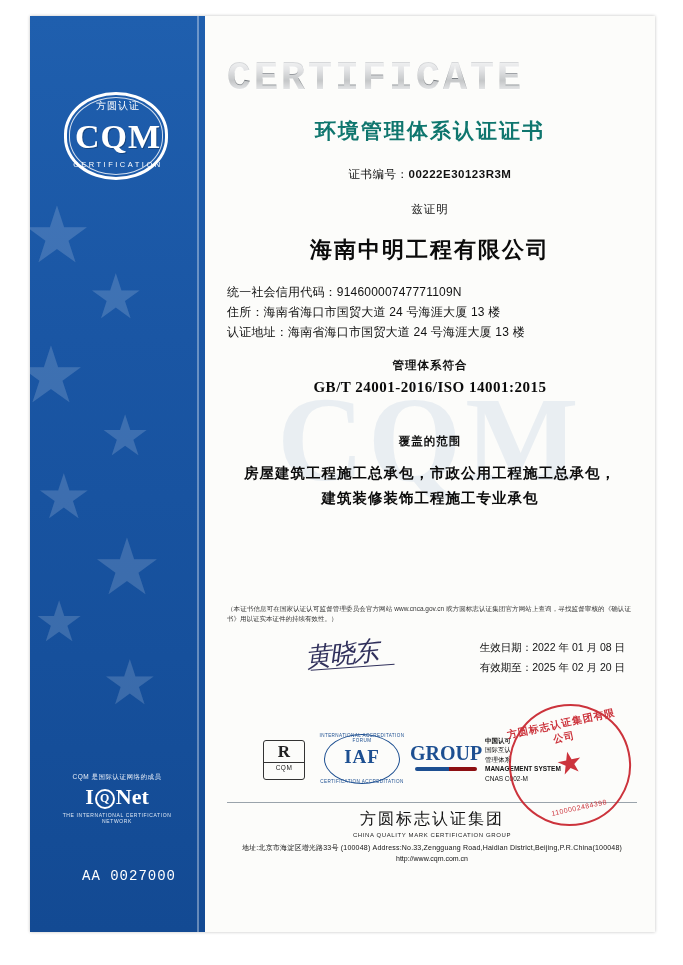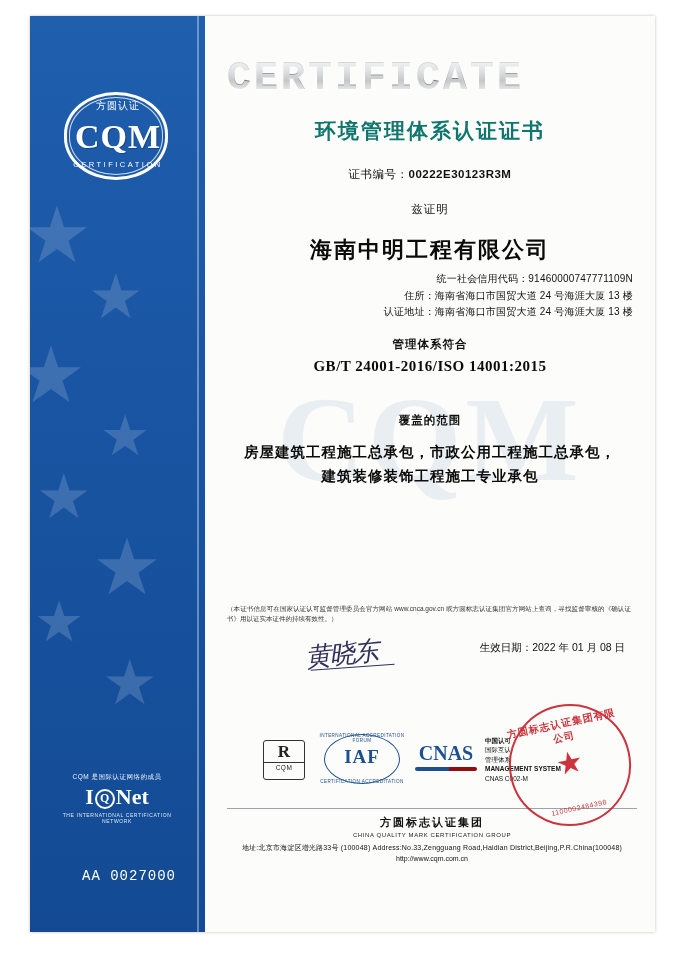--- a/index.html
+++ b/index.html
@@ -230,23 +230,23 @@
   .company {
     margin-top: 18px;
     text-align: center;
     font-family: "Liberation Serif", serif;
     font-weight: bold;
     font-size: 22px;
     color: #0b0b0b;
     letter-spacing: 2px;
   }
   .info-block {
-    margin-top: 6px;
-    text-align: right;
-    font-size: 10px;
+    margin-top: 18px;
+    text-align: left;
+    font-size: 12px;
     color: #111;
     line-height: 1.65;
     letter-spacing: 0.2px;
   }
   .std-label {
     margin-top: 16px;
     text-align: center;
     font-size: 11.5px;
     font-weight: bold;
     color: #111;
@@ -478,22 +478,22 @@
     z-index: 2;
     text-align: center;
   }
   .footer hr {
     border: none;
     border-top: 1px solid #9aa3ab;
     margin: 0 0 6px 0;
   }
   .footer .org-cn {
     font-family: "Liberation Serif", serif;
-    font-weight: bold;
-    font-size: 11px;
+    font-weight: normal;
+    font-size: 16px;
     color: #111;
     letter-spacing: 2px;
   }
   .footer .org-en {
     font-size: 6px;
     color: #222;
     letter-spacing: 0.6px;
     margin-top: 2px;
   }
   .footer .addr {
@@ -576,37 +576,38 @@
 
       <div class="note">（本证书信息可在国家认证认可监督管理委员会官方网站 www.cnca.gov.cn 或方圆标志认证集团官方网站上查询，寻找监督审核的《确认证书》用以证实本证件的持续有效性。）</div>
 
       <div class="signature">
         <span>黄晓东</span>
         <span class="underline"></span>
       </div>
 
       <div class="dates">
         <div>生效日期：2022 年 01 月 08 日</div>
+        <div>有效期至：2025 年 02 月 20 日</div>
       </div>
 
       <div class="logo-row">
         <div class="logo-rcqm">
           <div class="r">R</div>
           <div class="sub">CQM</div>
         </div>
 
         <div class="logo-iaf">
           <div class="ring"></div>
           <div class="arc-top">INTERNATIONAL ACCREDITATION FORUM</div>
           <div class="word">IAF</div>
           <div class="arc-bot">CERTIFICATION ACCREDITATION</div>
         </div>
 
         <div class="logo-cnas">
-          <div class="word">CNAS</div>
+          <div class="word">GROUP</div>
           <div class="bar"></div>
         </div>
 
         <div class="cnas-text">
           <div class="b">中国认可</div>
           <div>国际互认</div>
           <div>管理体系</div>
           <div class="b">MANAGEMENT SYSTEM</div>
           <div>CNAS C002-M</div>
         </div>

